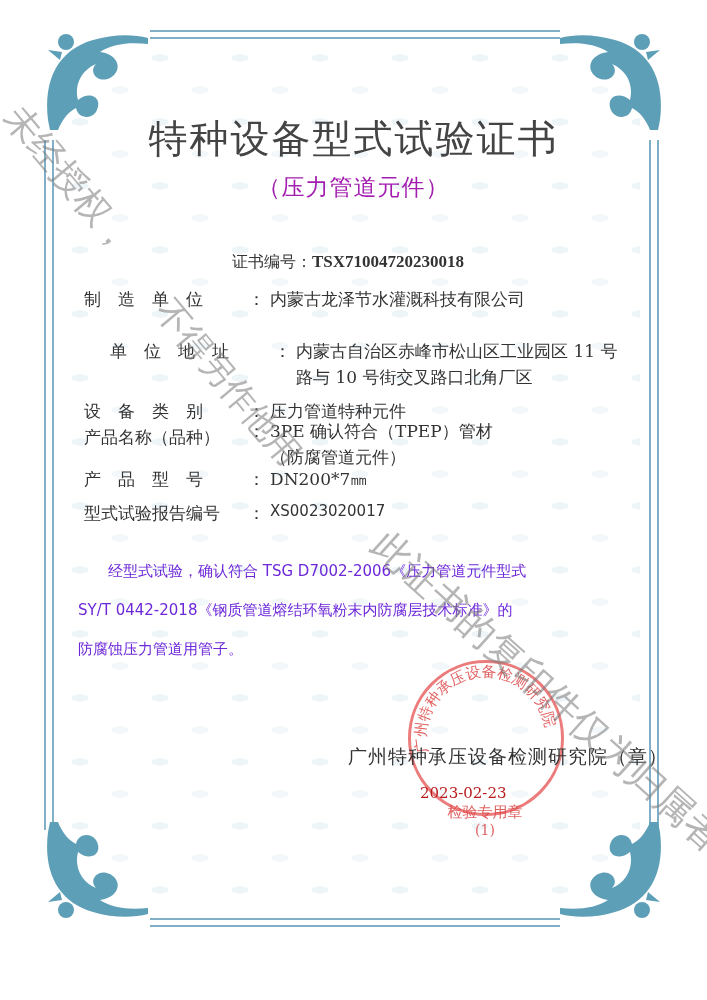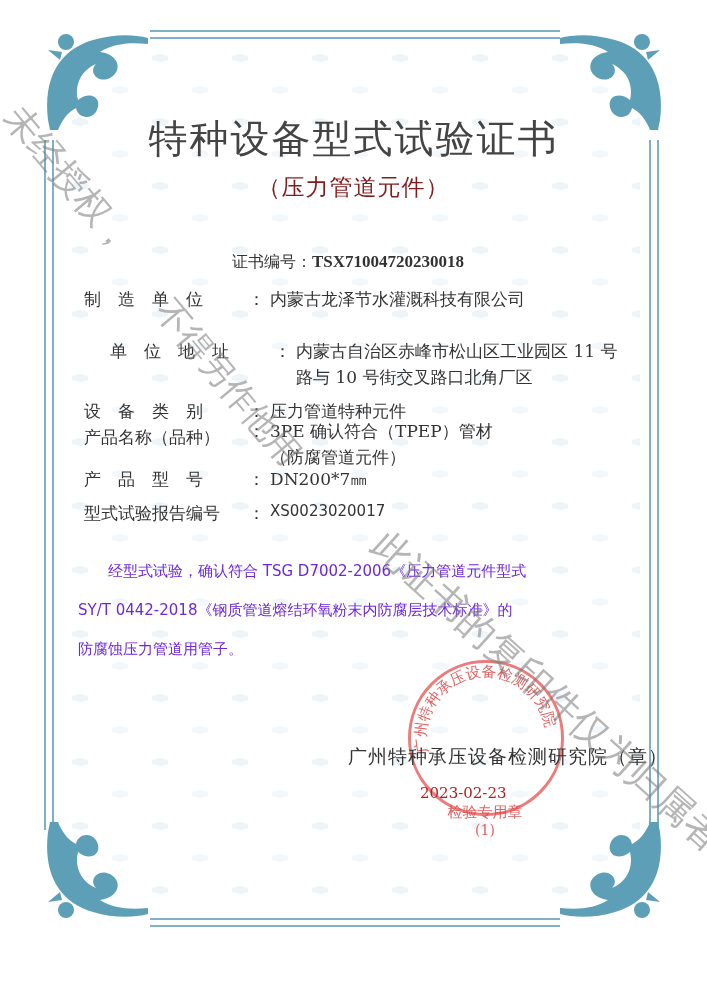--- a/index.html
+++ b/index.html
@@ -21,21 +21,21 @@
   .corner svg { width: 100%; height: 100%; }
 
   .title {
     position: absolute; left: 0; right: 0; top: 112px; text-align: center;
     font-family: "DejaVu Sans", "Liberation Sans", sans-serif;
     font-size: 39px; letter-spacing: 2px; color: #444; font-weight: normal;
   }
   .subtitle {
     position: absolute; left: 0; right: 0; top: 172px; text-align: center;
     font-family: "DejaVu Sans", "Liberation Sans", sans-serif;
-    font-size: 23px; color: #7f1d1d; letter-spacing: 1px;
+    font-size: 23px; color: #a21caf; letter-spacing: 1px;
   }
   .cert-no {
     position: absolute; left: 232px; top: 252px; font-size: 16px; color: #333;
   }
   .cert-no .val { font-weight: bold; font-family: "Liberation Serif", serif; font-size: 17px; }
 
   .field { position: absolute; left: 84px; font-size: 17px; color: #333; }
   .field .label { display: inline-block; width: 174px; letter-spacing: 0; }
   .field .val { position: absolute; left: 186px; top: 0; white-space: nowrap; }
   .field .val2 { position: absolute; left: 186px; top: 26px; white-space: nowrap; }

